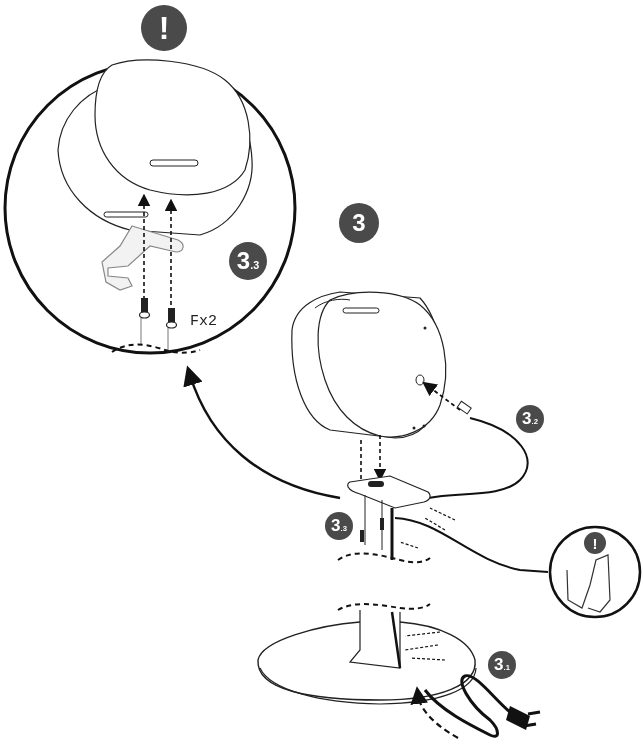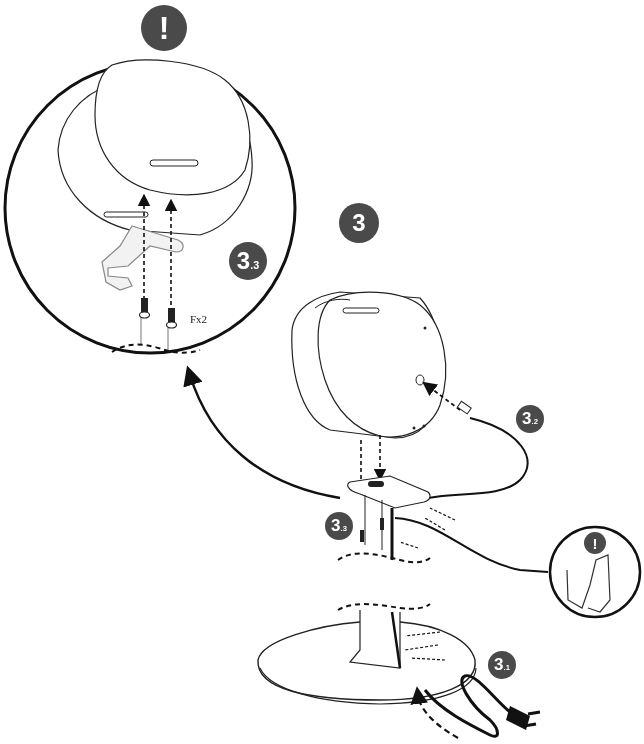--- a/index.html
+++ b/index.html
@@ -4,21 +4,21 @@
 <style>
   html, body { margin: 0; padding: 0; background: #ffffff; }
   body { width: 644px; height: 744px; position: relative; overflow: hidden; font-family: "Liberation Sans", sans-serif; }
   .canvas { position: absolute; left: 0; top: 0; width: 644px; height: 744px; }
   .badge {
     position: absolute; border-radius: 50%; background: #4a4a4a; color: #ffffff;
     display: flex; align-items: center; justify-content: center; font-weight: bold;
     font-family: "Liberation Sans", sans-serif;
   }
   .badge sub { font-size: 0.45em; vertical-align: baseline; position: relative; top: 0.35em; font-weight: bold; }
-  .lbl { position: absolute; font-size: 11px; color: #222; font-family: Liberation Serif, serif; }
+  .lbl { position: absolute; font-size: 15px; color: #222; font-family: Liberation Mono, monospace; }
 </style>
 </head>
 <body>
 
 <div class="canvas">
 <svg width="644" height="744" viewBox="0 0 644 744" xmlns="http://www.w3.org/2000/svg" style="position:absolute;left:0;top:0">
   <defs>
     <marker id="ah" markerWidth="8" markerHeight="8" refX="4" refY="4" orient="auto">
       <path d="M0,0 L8,4 L0,8 Z" fill="#111"></path>
     </marker>

